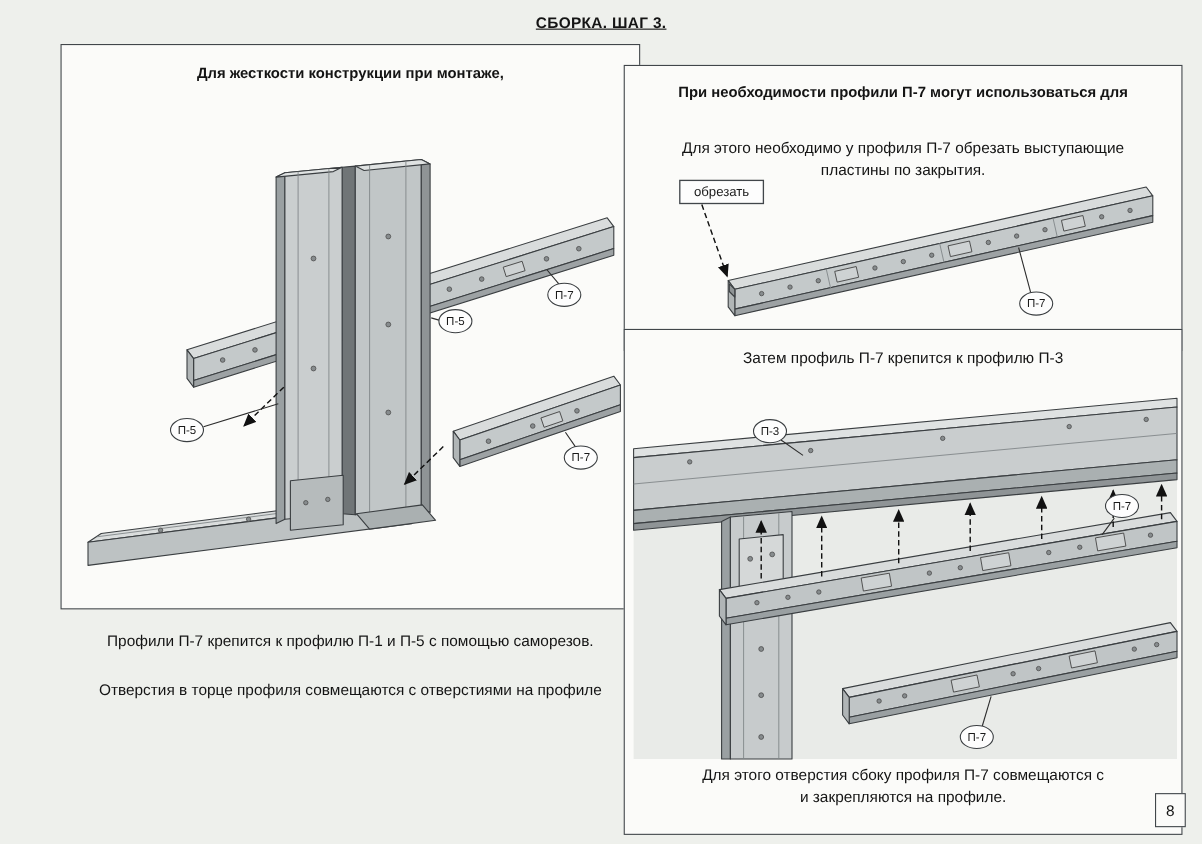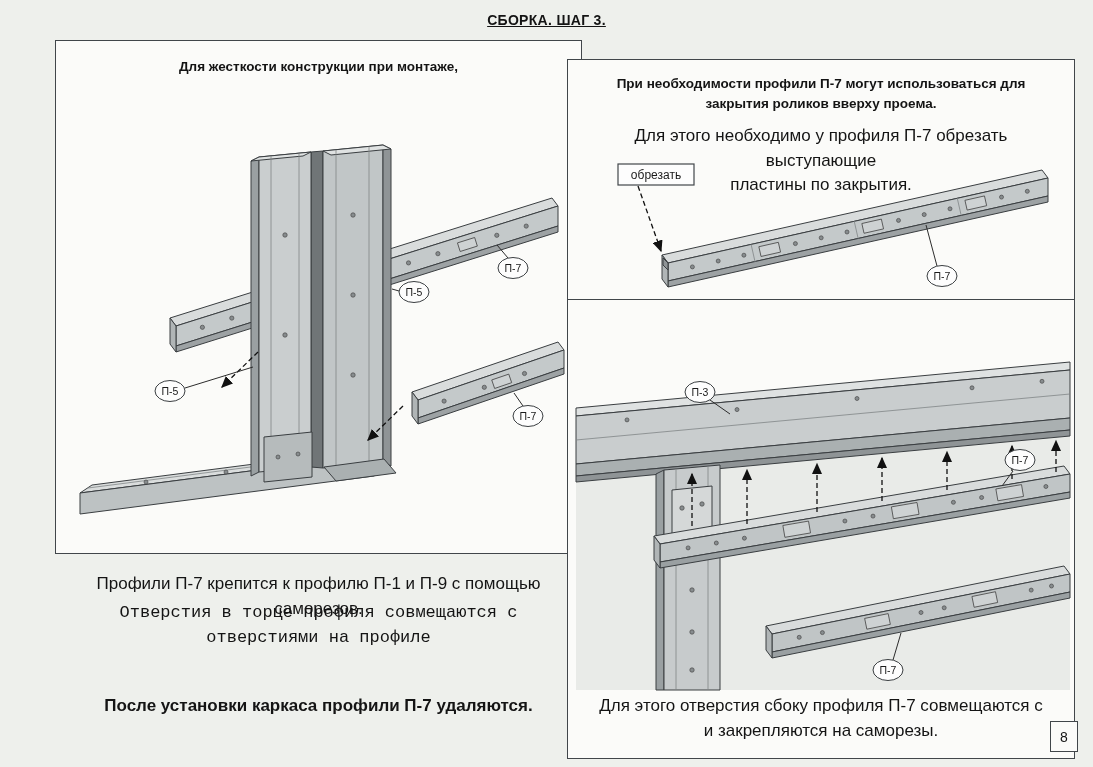--- a/index.html
+++ b/index.html
@@ -22,27 +22,27 @@
   }
   #left-panel  { left: 18px;  top: 40px;  width: 527px; height: 514px; margin-left: 37px; }
   #top-right-panel    { left: 567px; top: 40px;  width: 508px; height: 260px; margin-top: 19px; }
   #bottom-right-panel { left: 567px; top: 299px; width: 508px; height: 460px; }
   .heading {
     position: absolute; left: 0; width: 100%; text-align: center;
     font-weight: bold; font-size: 13.5px; line-height: 1.5; padding: 0 14px;
   }
   .body-text {
     position: absolute; left: 0; width: 100%; text-align: center;
-    font-size: 17px; line-height: 1.45; padding: 0 12px;
+    font-size: 14px; line-height: 1.45; padding: 0 12px;
   }
   .line { display: block; }
   #lp-heading { top: 16px; }
   #lp-svg  { position: absolute; top: 64px; left: 10px; }
   #lp-p1   { top: 531px; }
-  #lp-p2   { top: 560px; font-family: Liberation Mono, monospace; }
+  #lp-p2   { top: 576px; }
   #lp-note { top: 653px; font-weight: bold; }
   #tr-heading { top: 14px; }
   #tr-body    { top: 64px; }
   #tr-svg  { position: absolute; top: 98px; left: 12px; }
   #br-heading { top: 15px; }
   #br-svg  { position: absolute; top: 40px; left: 4px; }
   #br-body { top: 394px; }
   .page-number {
     position: absolute; left: 1050px; top: 721px; width: 28px; height: 31px;
     border: 1.5px solid #41464a; background: #fbfbf9;
@@ -164,31 +164,29 @@
       <ellipse class="lblellipse" cx="104" cy="286" rx="15" ry="10.5"></ellipse>
       <text x="104" y="289.5" text-anchor="middle">П-5</text>
     </g>
     <g>
       <path class="leader" d="M448,288 L457,301"></path>
       <ellipse class="lblellipse" cx="462" cy="311" rx="15" ry="10.5"></ellipse>
       <text x="462" y="314.5" text-anchor="middle">П-7</text>
     </g>
   </svg>
 
-  <div class="body-text" id="lp-p1">Профили П-7 крепится к профилю П-1 и П-9 с помощью саморезов.</div>
+  <div class="body-text" id="lp-p1">Профили П-7 крепится к профилю П-1 и П-5 с помощью саморезов.</div>
   <div class="body-text" id="lp-p2">
     <span class="line">Отверстия в торце профиля совмещаются с отверстиями на профиле</span>
   </div>
-  <div class="body-text" id="lp-note">После установки каркаса профили П-7 удаляются.</div>
 </div>
 
 <div class="panel" id="top-right-panel">
   <div class="heading" id="tr-heading">
     <span class="line">При необходимости профили П-7 могут использоваться для</span>
-    <span class="line">закрытия роликов вверху проема.</span>
   </div>
   <div class="body-text" id="tr-body">
     <span class="line">Для этого необходимо у профиля П-7 обрезать выступающие</span>
     <span class="line">пластины по закрытия.</span>
   </div>
 
   <svg id="tr-svg" width="484" height="160" viewBox="0 0 484 160">
     <defs>
       <marker id="ah2" markerWidth="10" markerHeight="8" refX="8" refY="4" orient="auto">
         <path d="M0,0 L9,4 L0,8 z" fill="#111"></path>
@@ -228,20 +226,21 @@
 
     <g>
       <path class="leader" d="M346,67 L357,108"></path>
       <ellipse class="lblellipse" cx="362" cy="118" rx="15" ry="10.5"></ellipse>
       <text x="362" y="121.5" text-anchor="middle">П-7</text>
     </g>
   </svg>
 </div>
 
 <div class="panel" id="bottom-right-panel">
+  <div class="body-text" id="br-heading">Затем профиль П-7 крепится к профилю П-3</div>
 
   <svg id="br-svg" width="500" height="352" viewBox="0 0 500 352">
     <defs>
       <marker id="ah3" markerWidth="10" markerHeight="8" refX="8" refY="4" orient="auto">
         <path d="M0,0 L9,4 L0,8 z" fill="#111"></path>
       </marker>
     </defs>
 
     <polygon points="4,142 498,96 498,350 4,350" fill="#e9ebe8"></polygon>
 
@@ -328,17 +327,17 @@
     </g>
     <g>
       <path class="leader" d="M321,320 L329,293"></path>
       <ellipse class="lblellipse" cx="316" cy="330" rx="15" ry="10.5"></ellipse>
       <text x="316" y="333.5" text-anchor="middle">П-7</text>
     </g>
   </svg>
 
   <div class="body-text" id="br-body">
     <span class="line">Для этого отверстия сбоку профиля П-7 совмещаются с</span>
-    <span class="line">и закрепляются на саморезы.</span>
+    <span class="line">и закрепляются на профиле.</span>
   </div>
 </div>
 
 <div class="page-number">8</div>
 
 </body></html>

